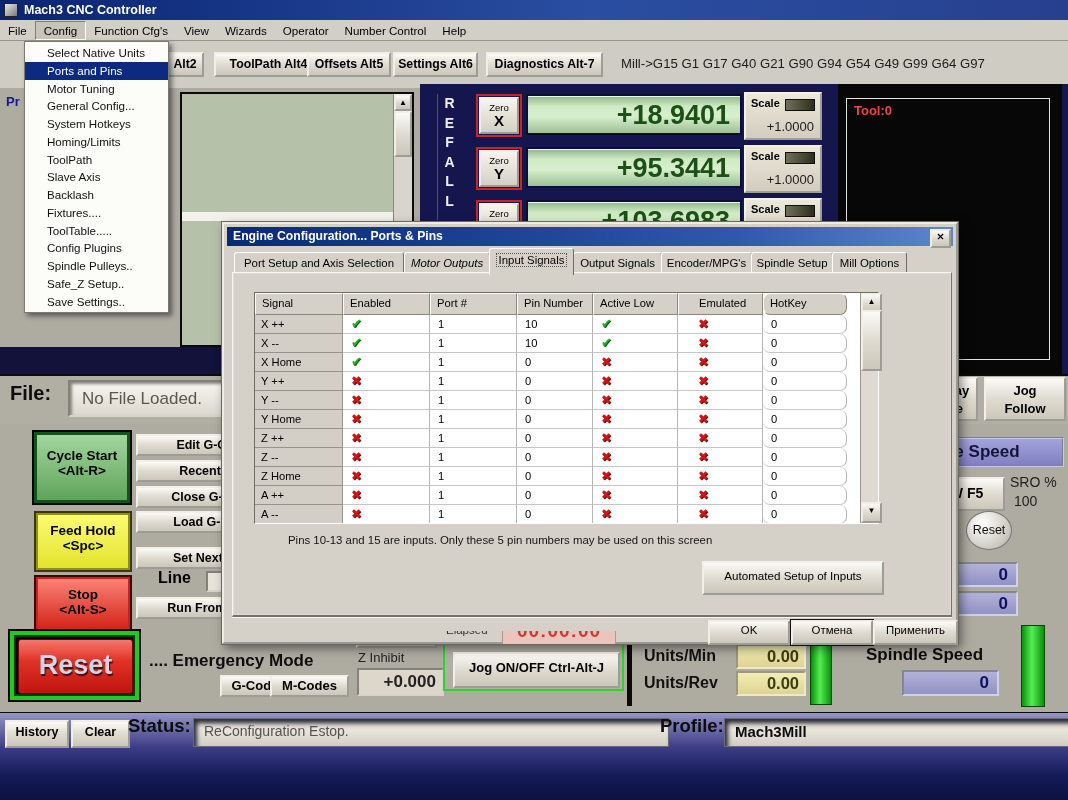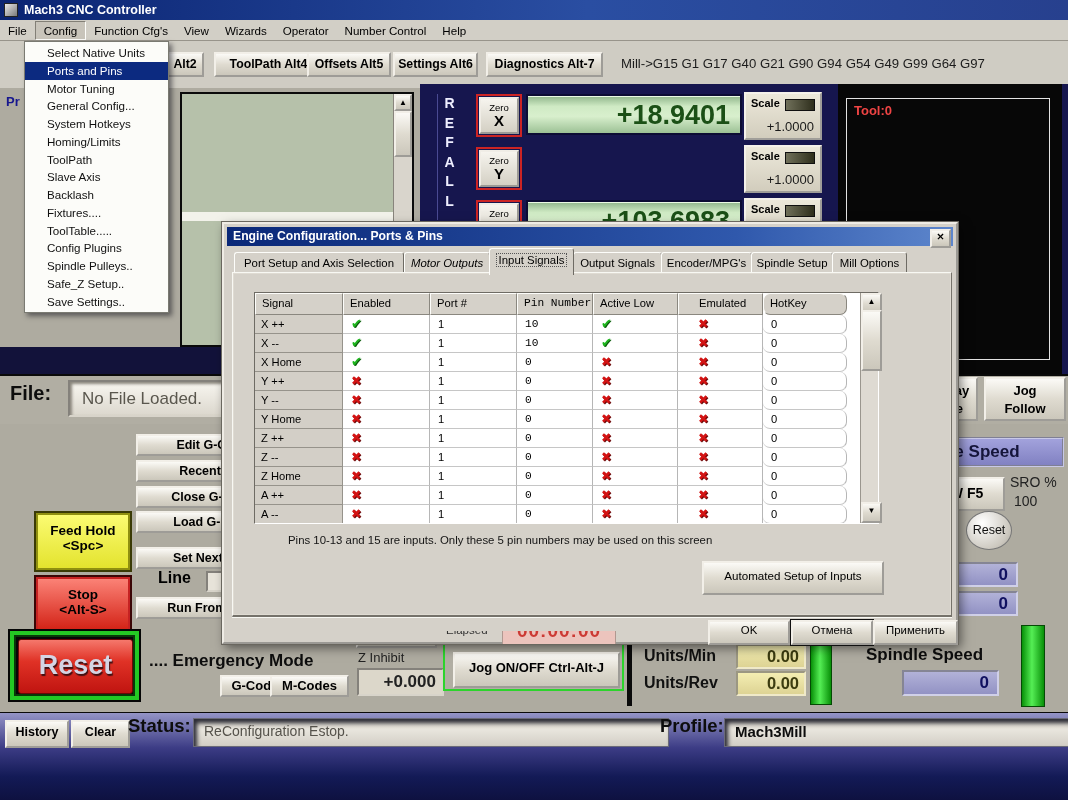--- a/index.html
+++ b/index.html
@@ -131,21 +131,21 @@
   #dt6{left:608px;top:28px;width:73px;height:21px;}
   #dlgpanel{position:absolute;left:8px;top:48px;width:718px;height:342px;border:1px solid #f8f8f3;border-right-color:#75726a;border-bottom:2px solid #75726a;box-shadow:inset 0 0 0 1px #dfdbd2,0 1px 0 #f8f8f3;}
   #dtable{position:absolute;left:30px;top:68px;width:623px;height:230px;border:1px solid;border-color:#6e6b64 #fff #fff #6e6b64;background:#fff;display:flex;}
   #dtleft{width:606px;}
   .thead{display:flex;height:22px;}
   .hc{background:#d5d1c9;border:1px solid;border-color:#fdfdfa #8a877f #8a877f #fdfdfa;font-size:11.2px;line-height:19px;padding-left:6px;box-sizing:border-box;}
   #tbody{height:208px;overflow:hidden;}
   .trow{display:flex;height:19px;}
   .tc{box-sizing:border-box;font-size:11.2px;line-height:18px;background:#fff;border-right:1px solid #b6b6b6;border-bottom:1px solid #c6c6c6;padding-left:8px;}
   .tc.sig{background:#d3cfc7;border-right:1px solid #96938b;border-bottom:1px solid #96938b;padding-left:6px;}
-  .w0{width:88px;}.w1{width:87px;}.w2{width:87px;}.w3{width:76px;font-family:Liberation Mono, monospace;}.w4{width:85px;}.w5{width:85px;padding-left:20px;}.w6{width:84px;border-radius:7px;}
+  .w0{width:88px;}.w1{width:87px;}.w2{width:87px;}.w3{width:76px;}.w4{width:85px;}.w5{width:85px;padding-left:20px;}.w6{width:84px;border-radius:7px;}
   .ic-check{color:#1db51d;text-shadow:1px 1px 0 #0a5c0a;font-size:13px;}
   .ic-cross{color:#d41414;text-shadow:1px 1px 0 #6a0808;font-size:12.5px;}
   #dsb{width:17px;background:#dedad2;border-left:1px solid #9a968e;position:relative;}
   .dsbb{position:absolute;left:0;width:17px;height:17px;font-size:8px;line-height:13px;}
   #dsbthumb{position:absolute;left:0;top:17px;width:17px;height:57px;}
   #dsbdown{bottom:0;}
   #dnote{position:absolute;left:64px;top:310px;font-size:11.4px;color:#141414;}
   #dauto{position:absolute;left:478px;top:337px;width:178px;height:30px;font-size:11.6px;line-height:25px;}
   .dlgbtn{position:absolute;top:396px;height:21px;font-size:11.4px;line-height:17px;}
   #dok{left:484px;width:78px;}
@@ -216,20 +216,21 @@
     <span class="scale-k"></span>
     <span class="scale-v">+1.0000</span>
   </div>
 
   <div class="abs zring zero zr2">
     <div class="zbtn">
         <span class="zlbl">Zero</span>
         <span class="zaxis">Y</span>
       </div>
   </div>
+  <div class="abs lcd zr2">+95.3441</div>
   <div class="abs scalebox sr2">
     <span class="scale-t">Scale</span>
     <span class="scale-k"></span>
     <span class="scale-v">+1.0000</span>
   </div>
 
   <div class="abs zring zero zr3">
     <div class="zbtn">
         <span class="zlbl">Zero</span>
         <span class="zaxis">Z</span>
@@ -252,20 +253,24 @@
   <div class="abs" id="filefield">No File Loaded.</div>
   <div class="abs btn3d twoline" id="dispbtn">
     <span>Display</span><br>
     <span>Mode</span>
   </div>
   <div class="abs btn3d twoline" id="jogfbtn">
     <span>Jog</span><br>
     <span>Follow</span>
   </div>
 
+  <div class="abs" id="cyclestart">
+    <span>Cycle Start</span><br>
+    <span>&lt;Alt-R&gt;</span>
+  </div>
   <div class="abs" id="feedhold">
     <span>Feed Hold</span><br>
     <span>&lt;Spc&gt;</span>
   </div>
   <div class="abs" id="stopbtn">
     <span>Stop</span><br>
     <span>&lt;Alt-S&gt;</span>
   </div>
   <div class="abs btn3d gbtn" style="top:434px;">Edit G-Code</div>
   <div class="abs btn3d gbtn" style="top:460px;">Recent File</div>

